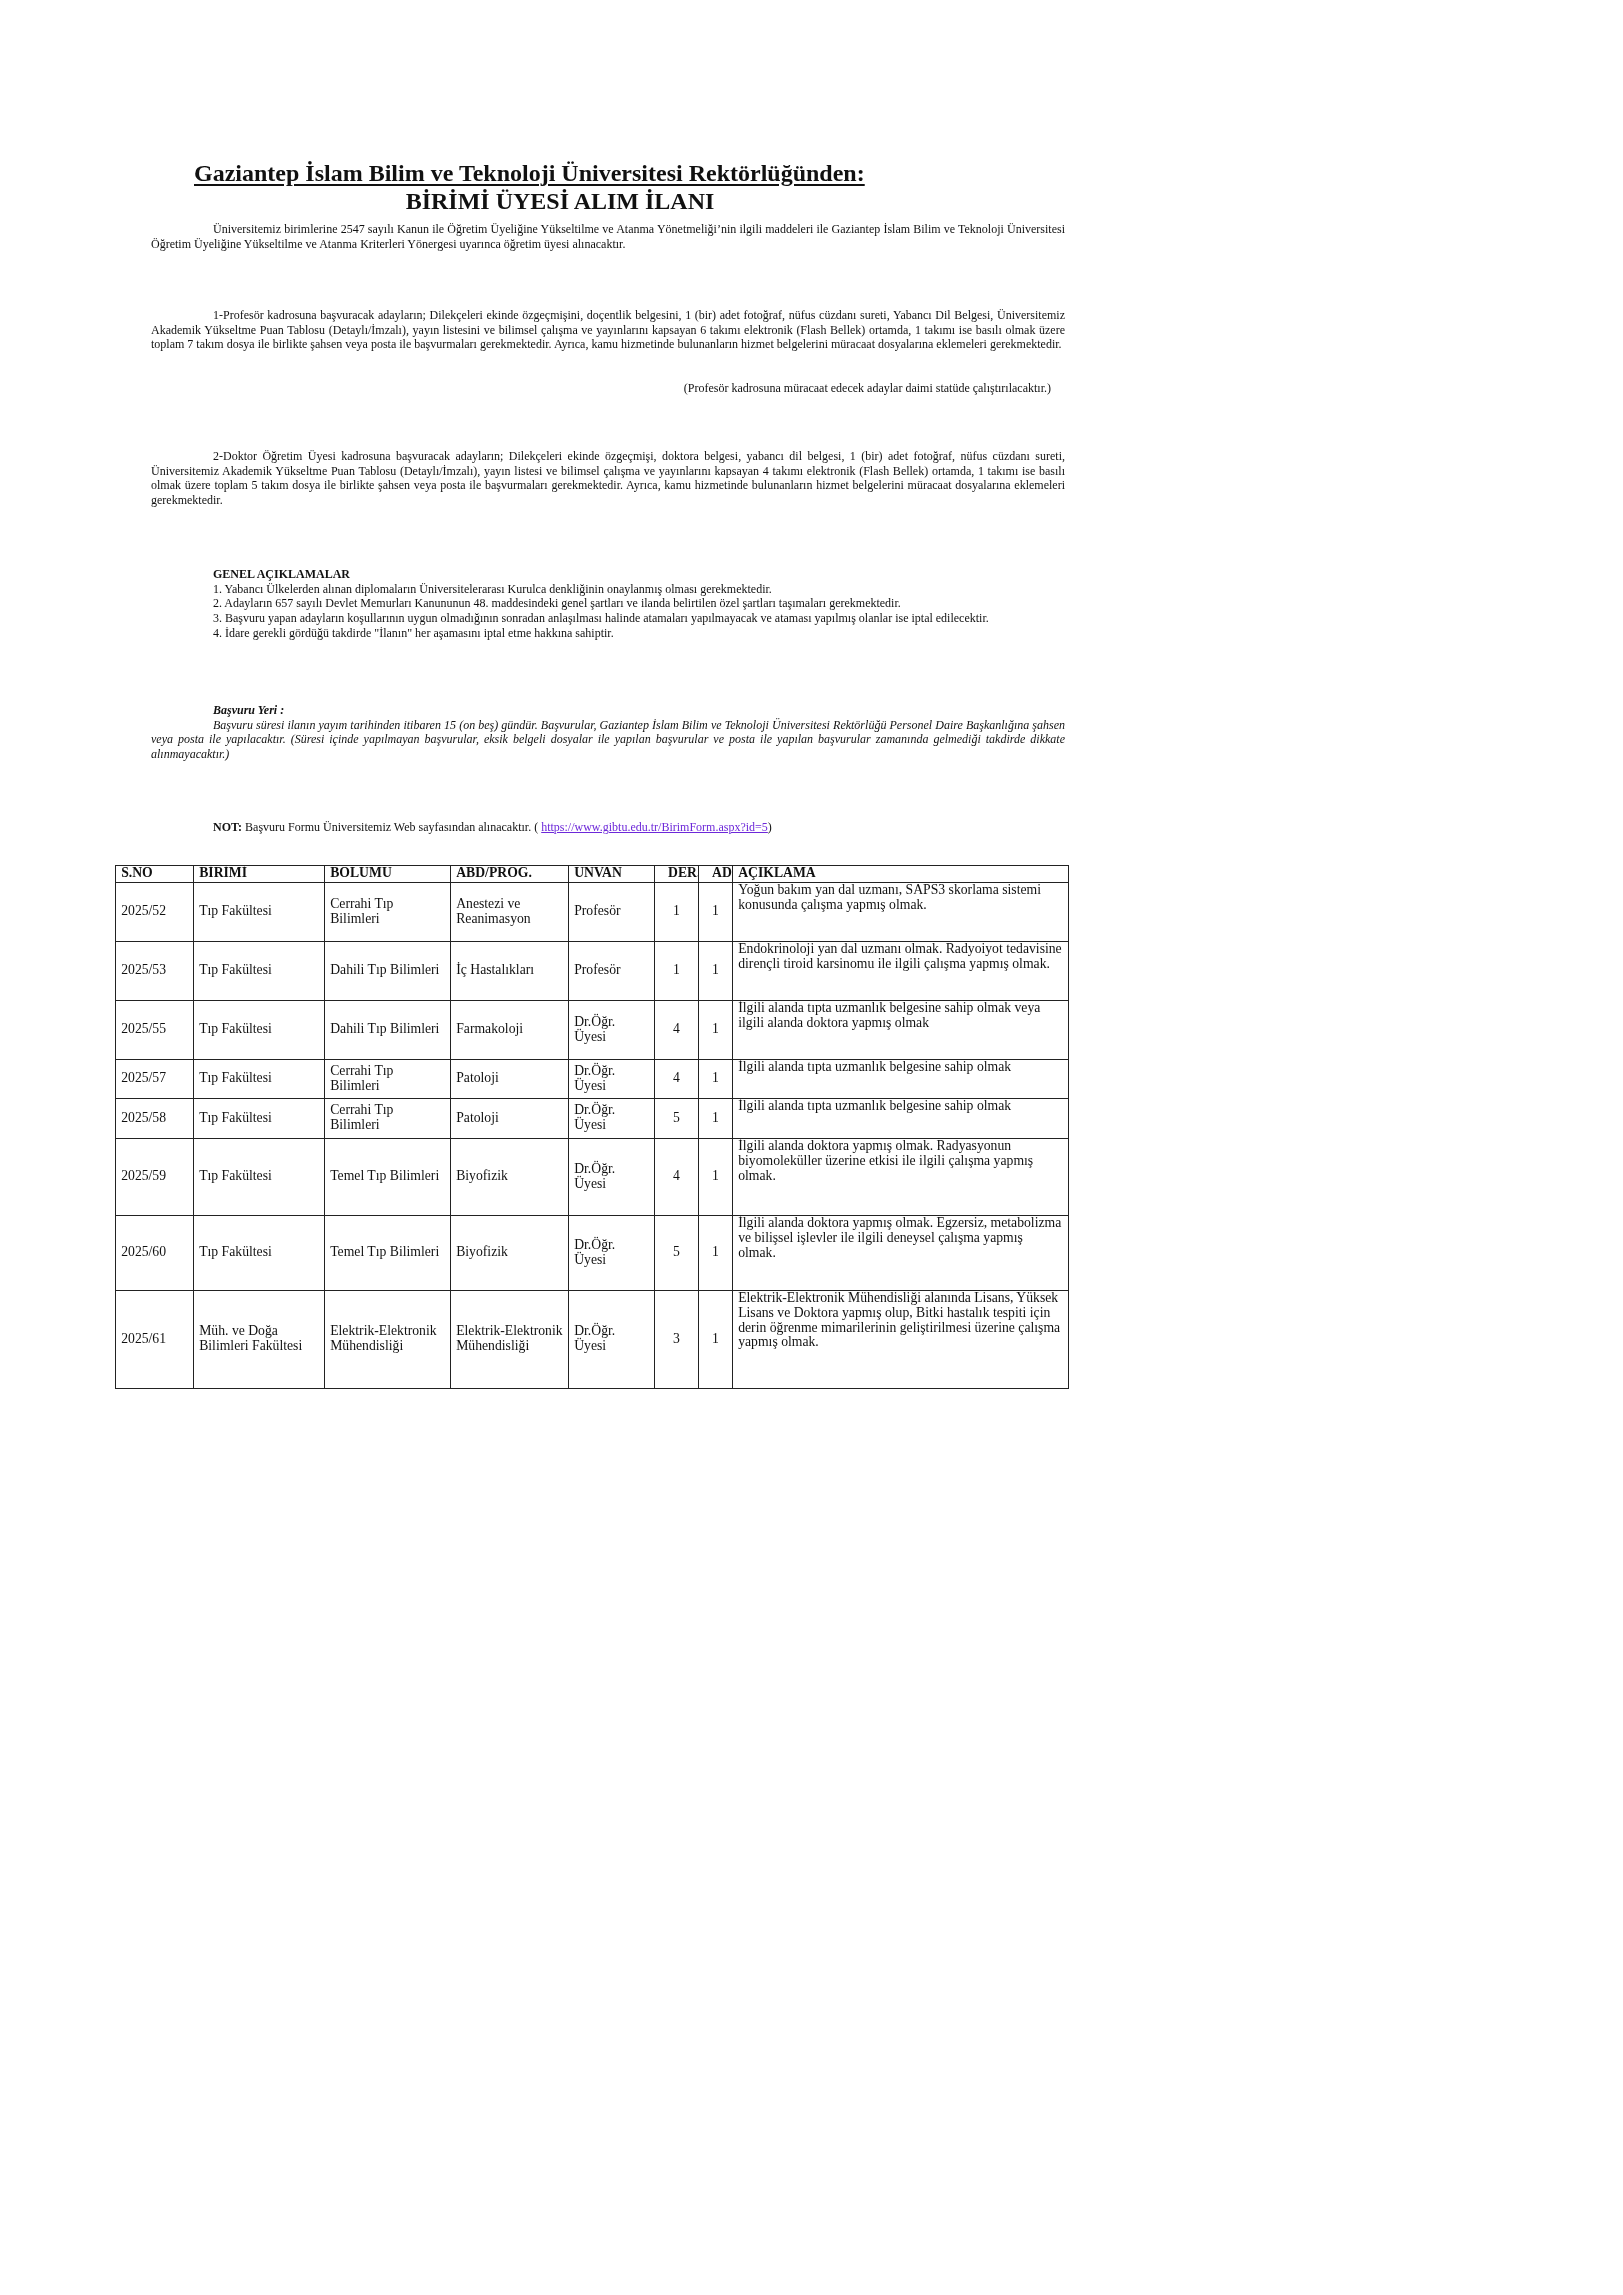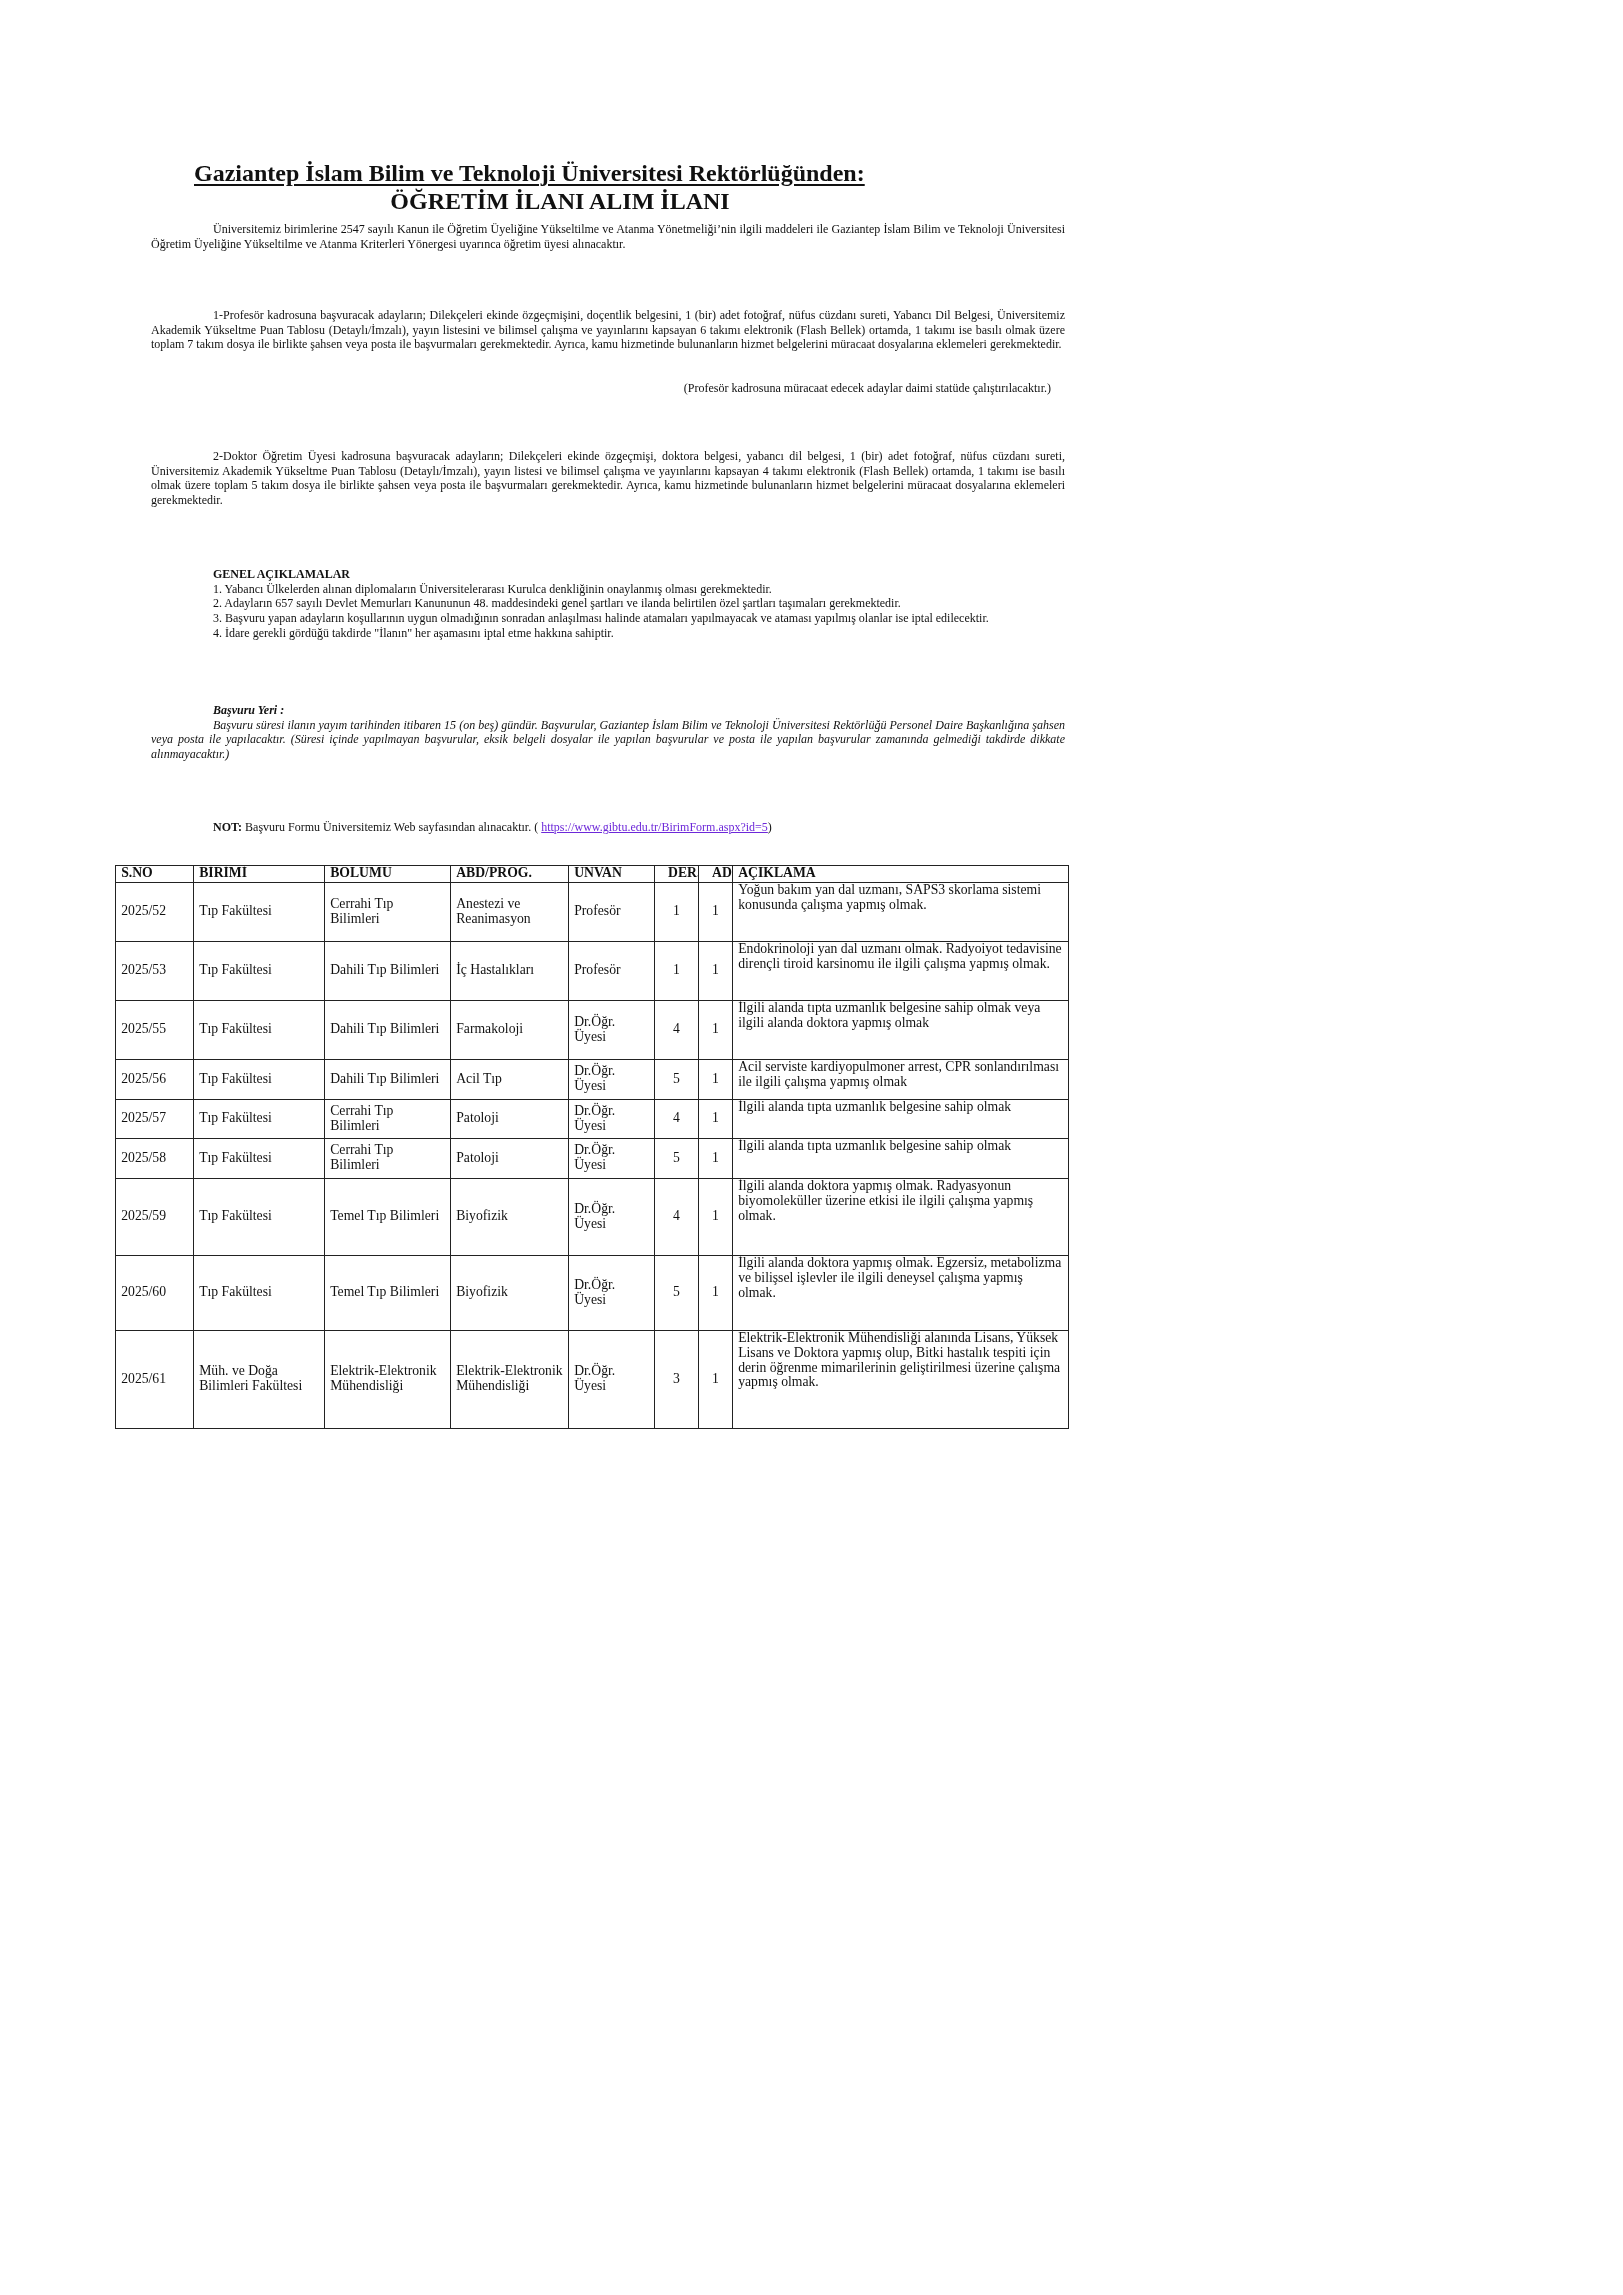--- a/index.html
+++ b/index.html
@@ -39,21 +39,21 @@
   table.positions td.num { text-align: center; padding: 0.7px 1.3px; }
   table.positions th.num { padding: 0 13px; }
   table.positions td.desc { vertical-align: top; margin-left: 12px; }
 </style>
 </head>
 <body>
 
 <div class="page">
 
   <div class="title">Gaziantep İslam Bilim ve Teknoloji Üniversitesi Rektörlüğünden:</div>
-  <div class="subtitle">ÖĞRETİM İLANI ALIM İLANI</div>
+  <div class="subtitle">BİRİMİ ÜYESİ ALIM İLANI</div>
 
   <div class="body para-intro">
     <p class="indent">Üniversitemiz birimlerine 2547 sayılı Kanun ile Öğretim Üyeliğine Yükseltilme ve Atanma Yönetmeliği’nin ilgili maddeleri ile Gaziantep İslam Bilim ve Teknoloji Üniversitesi Öğretim Üyeliğine Yükseltilme ve Atanma Kriterleri Yönergesi uyarınca öğretim üyesi alınacaktır.</p>
   </div>
 
   <div class="body para-prof">
     <p class="indent">1-Profesör kadrosuna başvuracak adayların; Dilekçeleri ekinde özgeçmişini, doçentlik belgesini, 1 (bir) adet fotoğraf, nüfus cüzdanı sureti, Yabancı Dil Belgesi, Üniversitemiz Akademik Yükseltme Puan Tablosu (Detaylı/İmzalı), yayın listesini ve bilimsel çalışma ve yayınlarını kapsayan 6 takımı elektronik (Flash Bellek) ortamda, 1 takımı ise basılı olmak üzere toplam 7 takım dosya ile birlikte şahsen veya posta ile başvurmaları gerekmektedir. Ayrıca, kamu hizmetinde bulunanların hizmet belgelerini müracaat dosyalarına eklemeleri gerekmektedir.</p>
   </div>
   <div class="body para-prof-note">
     <p>(Profesör kadrosuna müracaat edecek adaylar daimi statüde çalıştırılacaktır.)</p>
@@ -127,30 +127,20 @@
       <tr style="height:59px">
         <td>2025/55</td>
         <td>Tıp Fakültesi</td>
         <td>Dahili Tıp Bilimleri</td>
         <td>Farmakoloji</td>
         <td>Dr.Öğr. Üyesi</td>
         <td class="num">4</td>
         <td class="num">1</td>
         <td class="desc">İlgili alanda tıpta uzmanlık belgesine sahip olmak veya ilgili alanda doktora yapmış olmak</td>
       </tr>
-      <tr style="height:40px">
-        <td>2025/56</td>
-        <td>Tıp Fakültesi</td>
-        <td>Dahili Tıp Bilimleri</td>
-        <td>Acil Tıp</td>
-        <td>Dr.Öğr. Üyesi</td>
-        <td class="num">5</td>
-        <td class="num">1</td>
-        <td class="desc">Acil serviste kardiyopulmoner arrest, CPR sonlandırılması ile ilgili çalışma yapmış olmak</td>
-      </tr>
       <tr style="height:39px">
         <td>2025/57</td>
         <td>Tıp Fakültesi</td>
         <td>Cerrahi Tıp Bilimleri</td>
         <td>Patoloji</td>
         <td>Dr.Öğr. Üyesi</td>
         <td class="num">4</td>
         <td class="num">1</td>
         <td class="desc">İlgili alanda tıpta uzmanlık belgesine sahip olmak</td>
       </tr>

